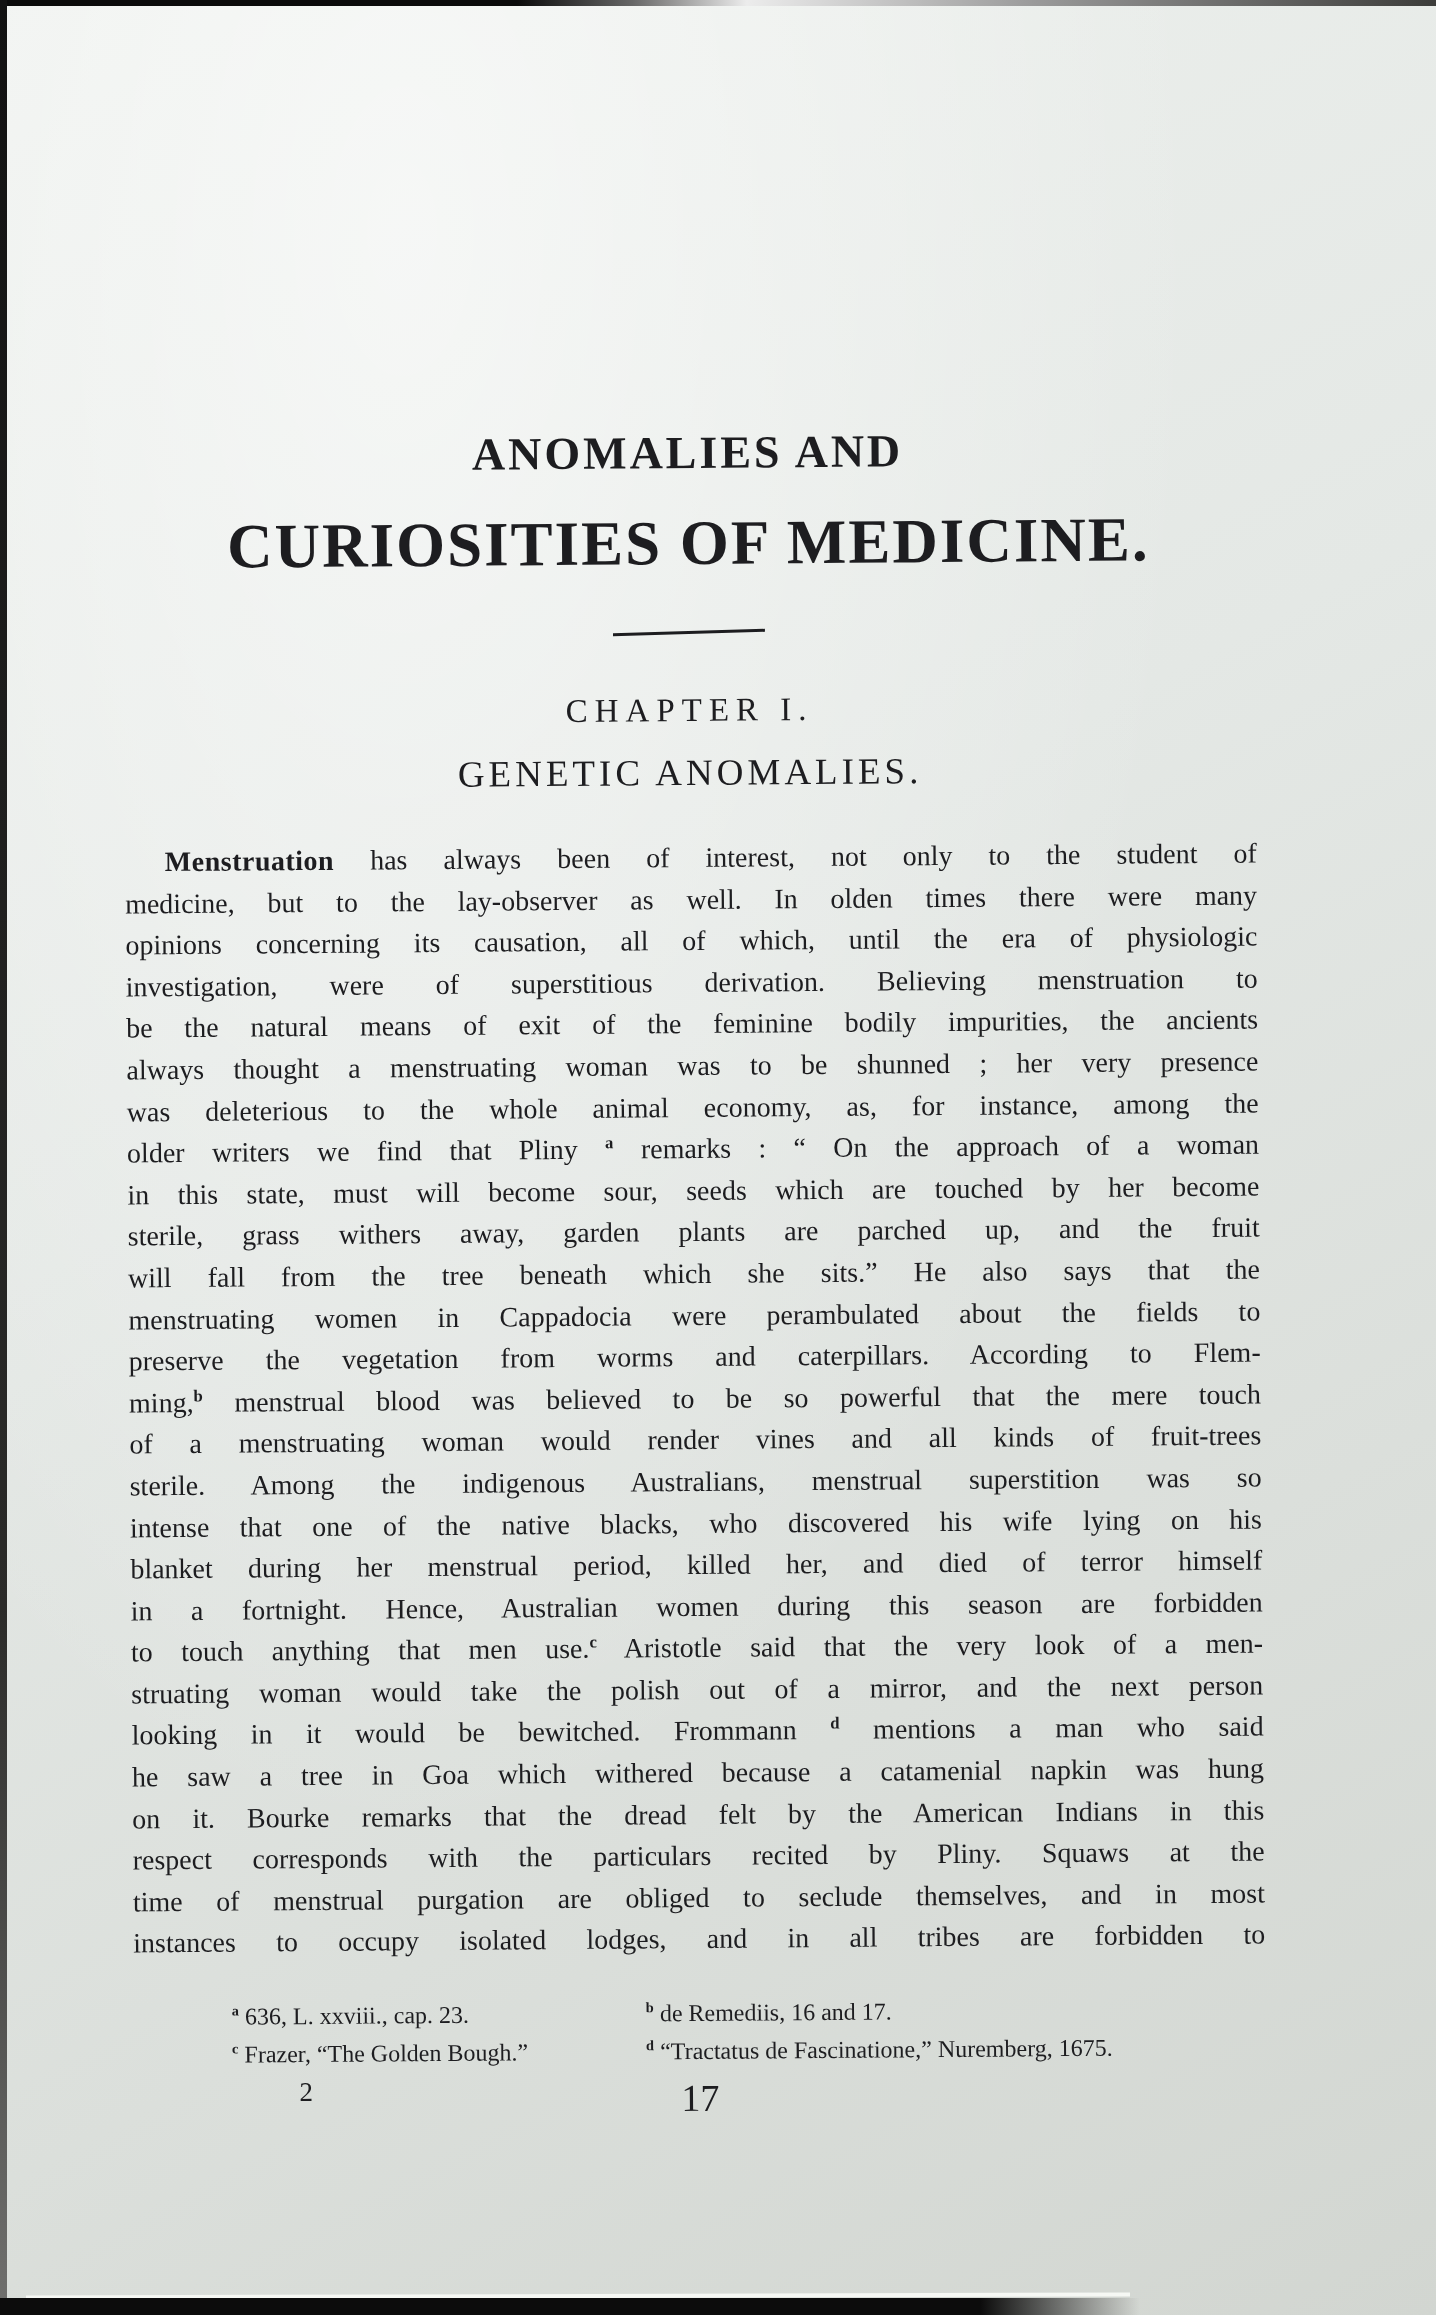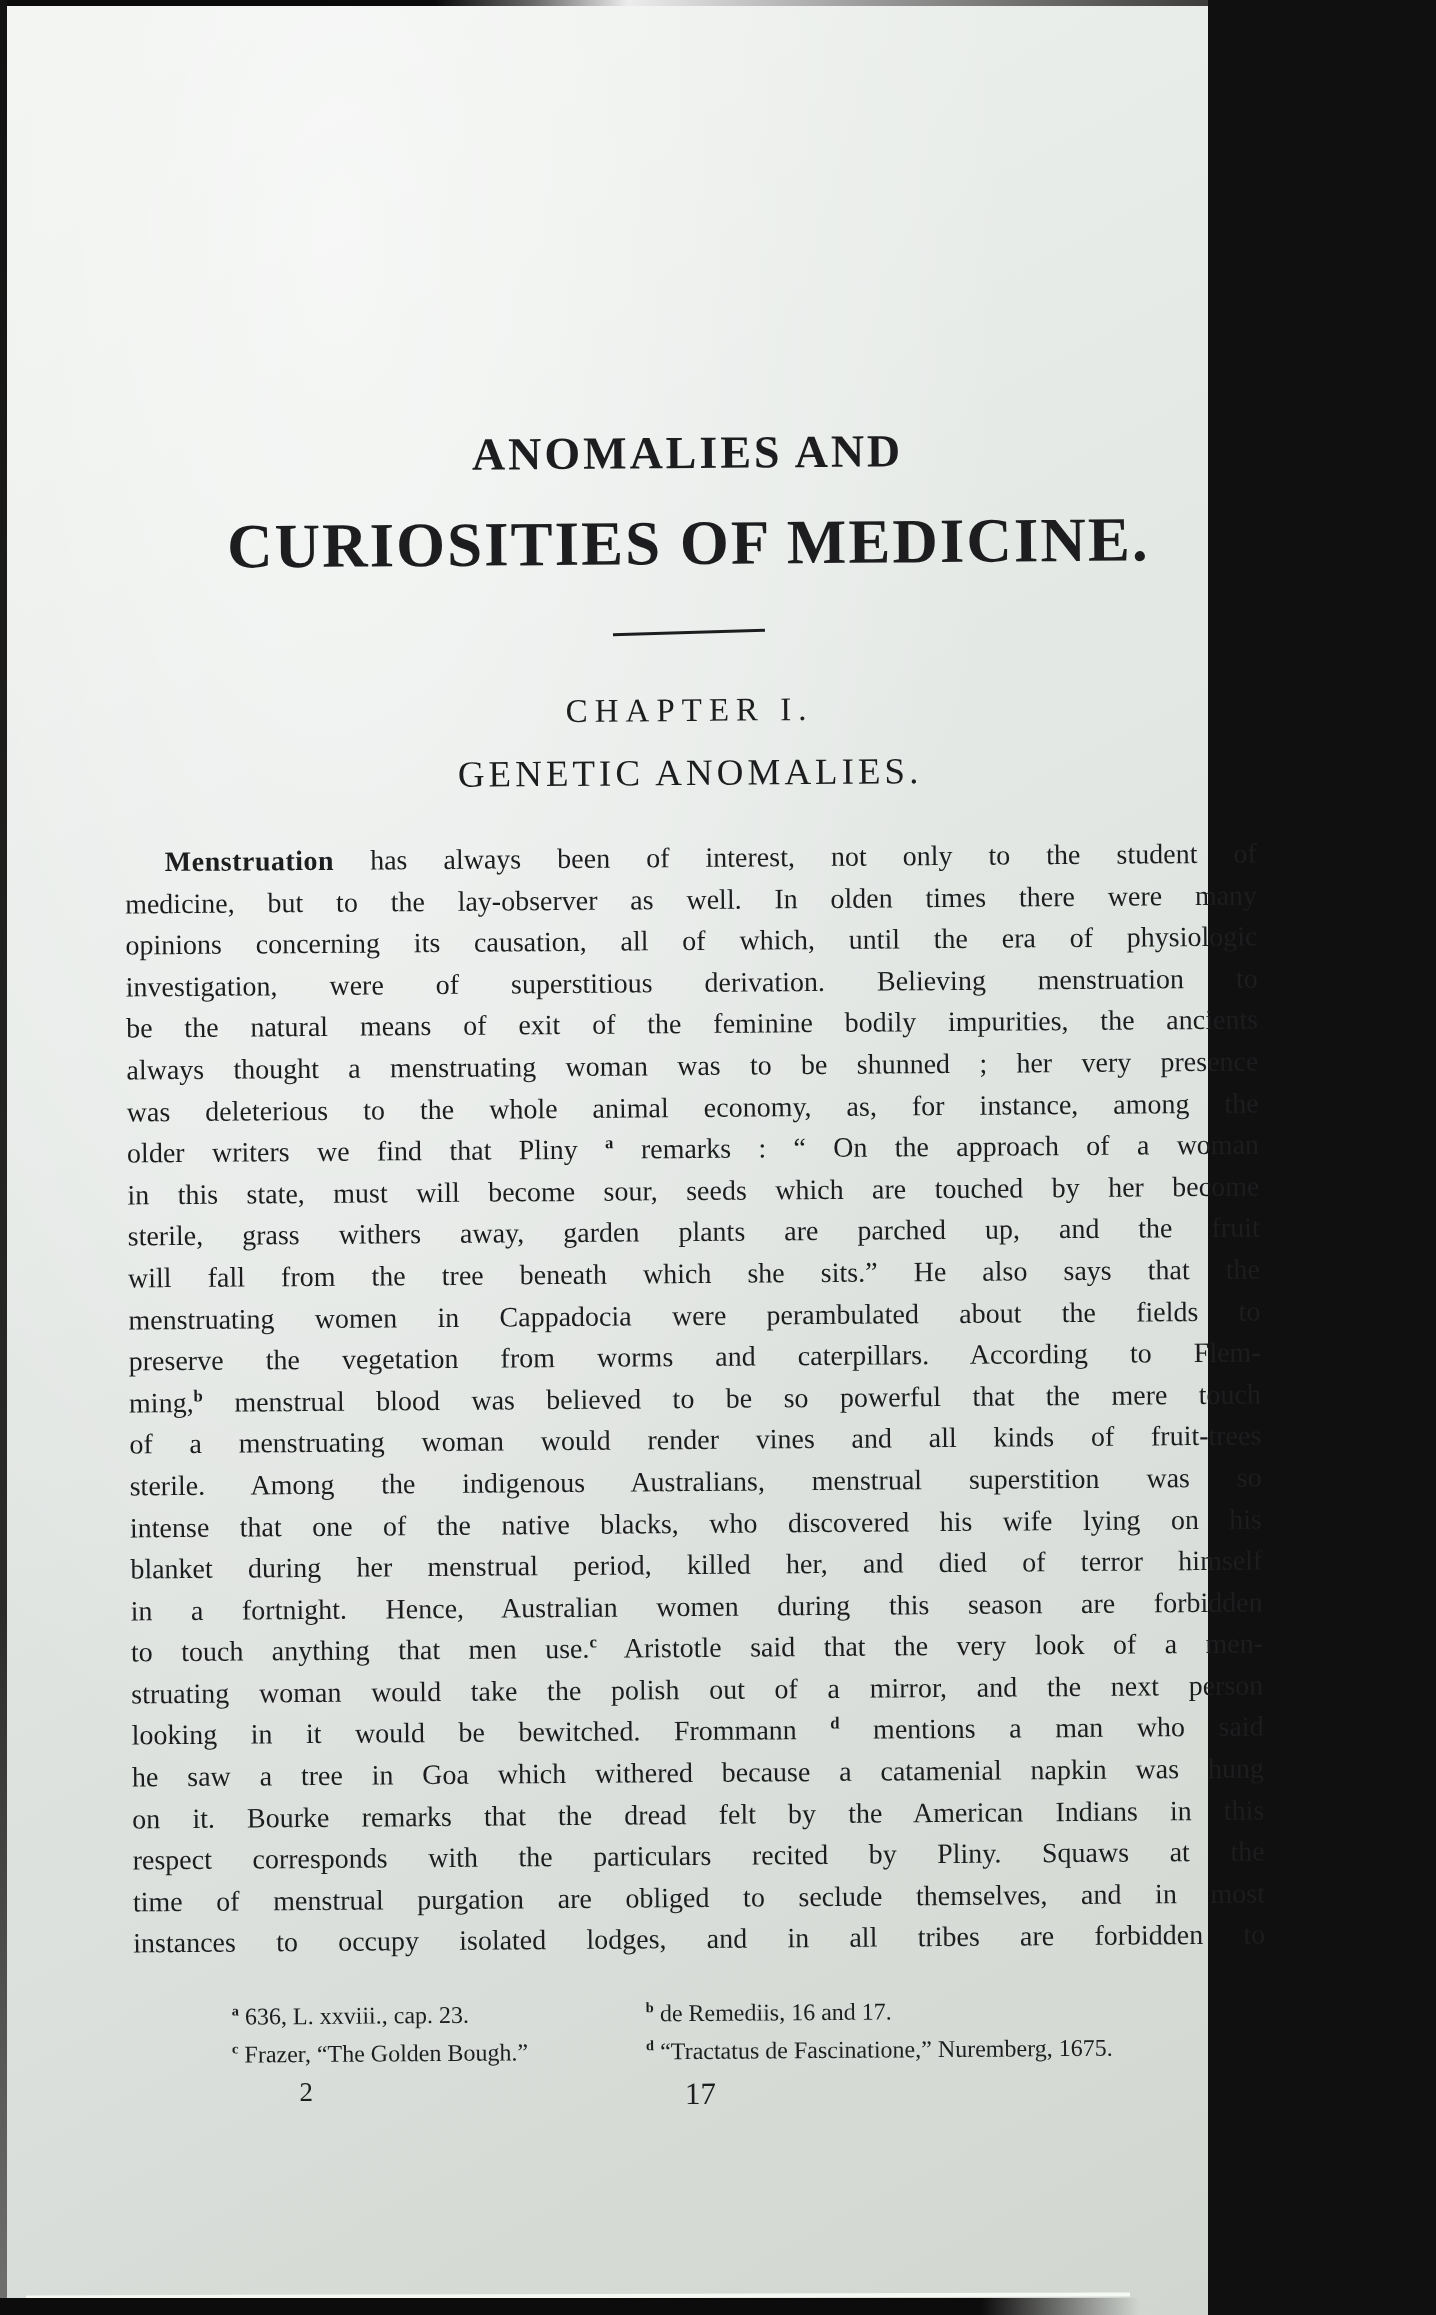--- a/index.html
+++ b/index.html
@@ -1,21 +1,21 @@
 <!DOCTYPE html>
 <html style="--paper-light: #eef1ee; --paper-mid: #e4e8e5; --paper-dark: #d2d6d1; --ink: #1d1d20;"><head>
 <meta charset="utf-8">
 <style>
   html, body {
     margin: 0; padding: 0;
     width: 1436px; height: 2315px;
     overflow: hidden;
     background: #101010;
   }
-  .scan { position: relative; width: 1208px; height: 2315px; background: #4d7c0f; }
+  .scan { position: relative; width: 1436px; height: 2315px; background: #4d7c0f; }
 
   .paper {
     position: absolute; inset: 0;
     background:
       radial-gradient(ellipse at 28% 10%, rgba(255,255,255,0.55), rgba(255,255,255,0) 55%),
       linear-gradient(152deg, var(--paper-light) 0%, var(--paper-mid) 42%, var(--paper-dark) 100%);
   }
 
   
   .edge-top { position: absolute; left: 0; top: 0; width: 100%; height: 6px;
@@ -53,21 +53,21 @@
   .body b { font-weight: bold; letter-spacing: 0.5px; }
   sup { font-size: 0.6em; vertical-align: super; line-height: 0; font-weight: bold; }
 
   .footnotes { margin-top: 34px; font-size: 24px; line-height: 38px; }
   .fn-row { display: flex; }
   .fn-left { margin-left: 98px; width: 414px; flex: none; }
   .fn-right { flex: 1; }
 
   .numbers { position: relative; margin-top: 4px; height: 42px; }
   .sig { position: absolute; left: 165px; top: 0; font-size: 27px; }
-  .pageno { position: absolute; left: 50%; top: 2px; transform: translateX(-50%); font-size: 31px; }
+  .pageno { position: absolute; left: 50%; top: 2px; transform: translateX(-50%); font-size: 38px; }
 </style>
 </head>
 <body>
 
 <div class="scan">
   <div class="paper">
     <div class="content">
       <h1 class="title1">ANOMALIES AND</h1>
       <h1 class="title2">CURIOSITIES OF MEDICINE.</h1>
       <div class="rule"></div>

